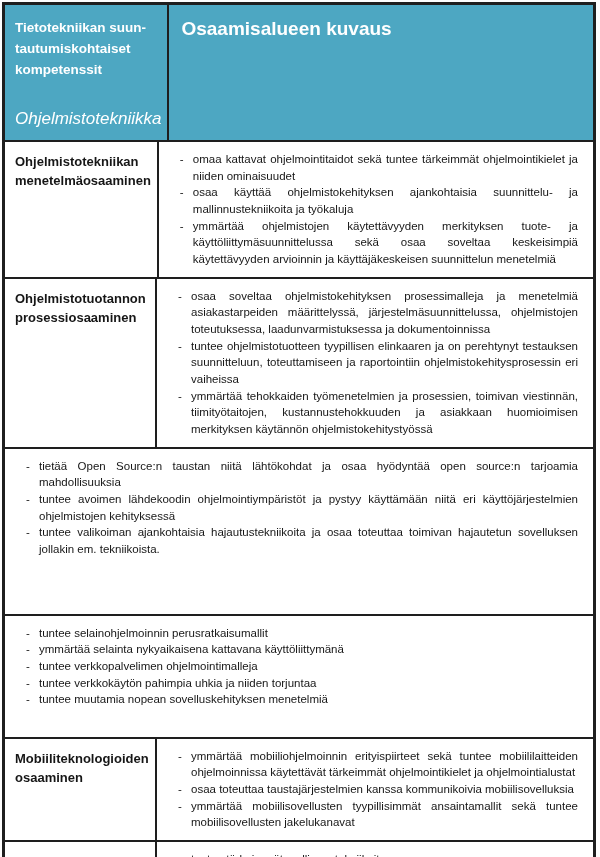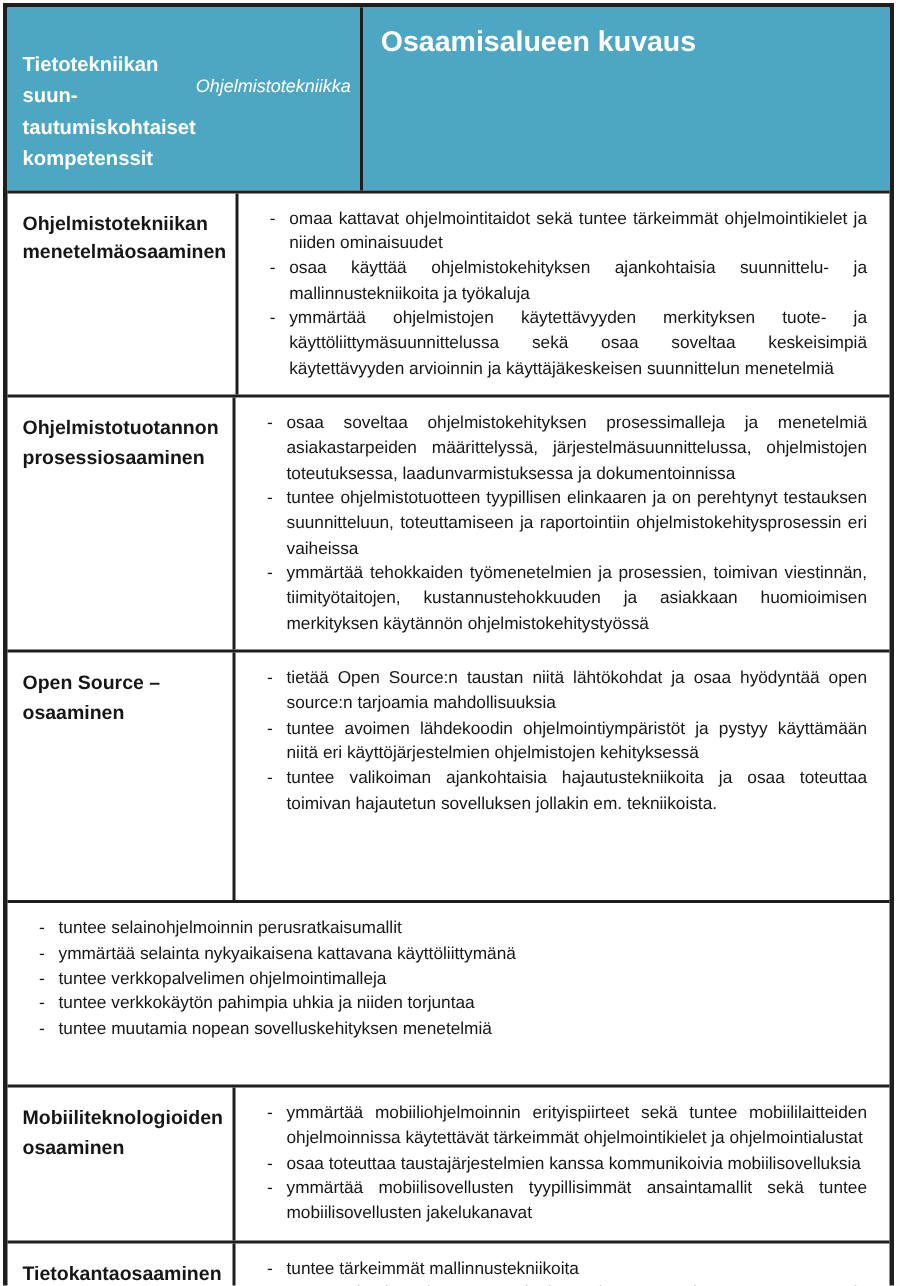--- a/index.html
+++ b/index.html
@@ -33,23 +33,23 @@
   .col-right{
     flex:1;
     padding:9px 14px 9px 12px;
   }
   
   .header-row{
     background:var(--header-bg);
     color:var(--header-text);
     min-height:119px;
   }
-  .header-row .col-left{padding-top:28px;display:flex;}
+  .header-row .col-left{padding-top:13px;display:flex;flex-direction:column;}
   .h-title{font-size:13.5px;font-weight:bold;line-height:1.55;}
-  .h-sub{font-style:italic;font-size:12px;margin-top:17px;line-height:1.3;}
+  .h-sub{font-style:italic;font-size:17px;margin-top:27px;line-height:1.3;}
   .h-desc{font-size:19px;font-weight:bold;padding-top:4px;}
   
   .competence{font-weight:bold;font-size:13px;line-height:1.5;}
   .bullet{display:flex;font-size:11.5px;line-height:1.45;}
   .dash{flex:0 0 13px;margin-left:9px;}
   .btext{flex:1;text-align:justify;padding-right:1px;}
   .body-row:nth-of-type(2){min-height:137px;}
   .body-row:nth-of-type(3){min-height:167px;}
   .body-row:nth-of-type(4){min-height:123px;}
   .body-row:nth-of-type(5){min-height:98px;}
@@ -112,23 +112,20 @@
 
   <div class="bullet">
     <span class="dash">-</span>
     <span class="btext">ymmärtää tehokkaiden työmenetelmien ja prosessien, toimivan viestinnän, tiimityötaitojen, kustannustehokkuuden ja asiakkaan huomioimisen merkityksen käytännön ohjelmistokehitystyössä</span>
   </div>
 </div>
     </div>
   </div>
 
   <div class="row body-row">
-    <div class="col-left">
-      <div class="competence">Open Source – osaaminen</div>
-    </div>
     <div class="col-right">
       <div>
   <div class="bullet">
     <span class="dash">-</span>
     <span class="btext">tietää Open Source:n taustan niitä lähtökohdat ja osaa hyödyntää open source:n tarjoamia mahdollisuuksia</span>
   </div>
 
   <div class="bullet">
     <span class="dash">-</span>
     <span class="btext">tuntee avoimen lähdekoodin ohjelmointiympäristöt ja pystyy käyttämään niitä eri käyttöjärjestelmien ohjelmistojen kehityksessä</span>

